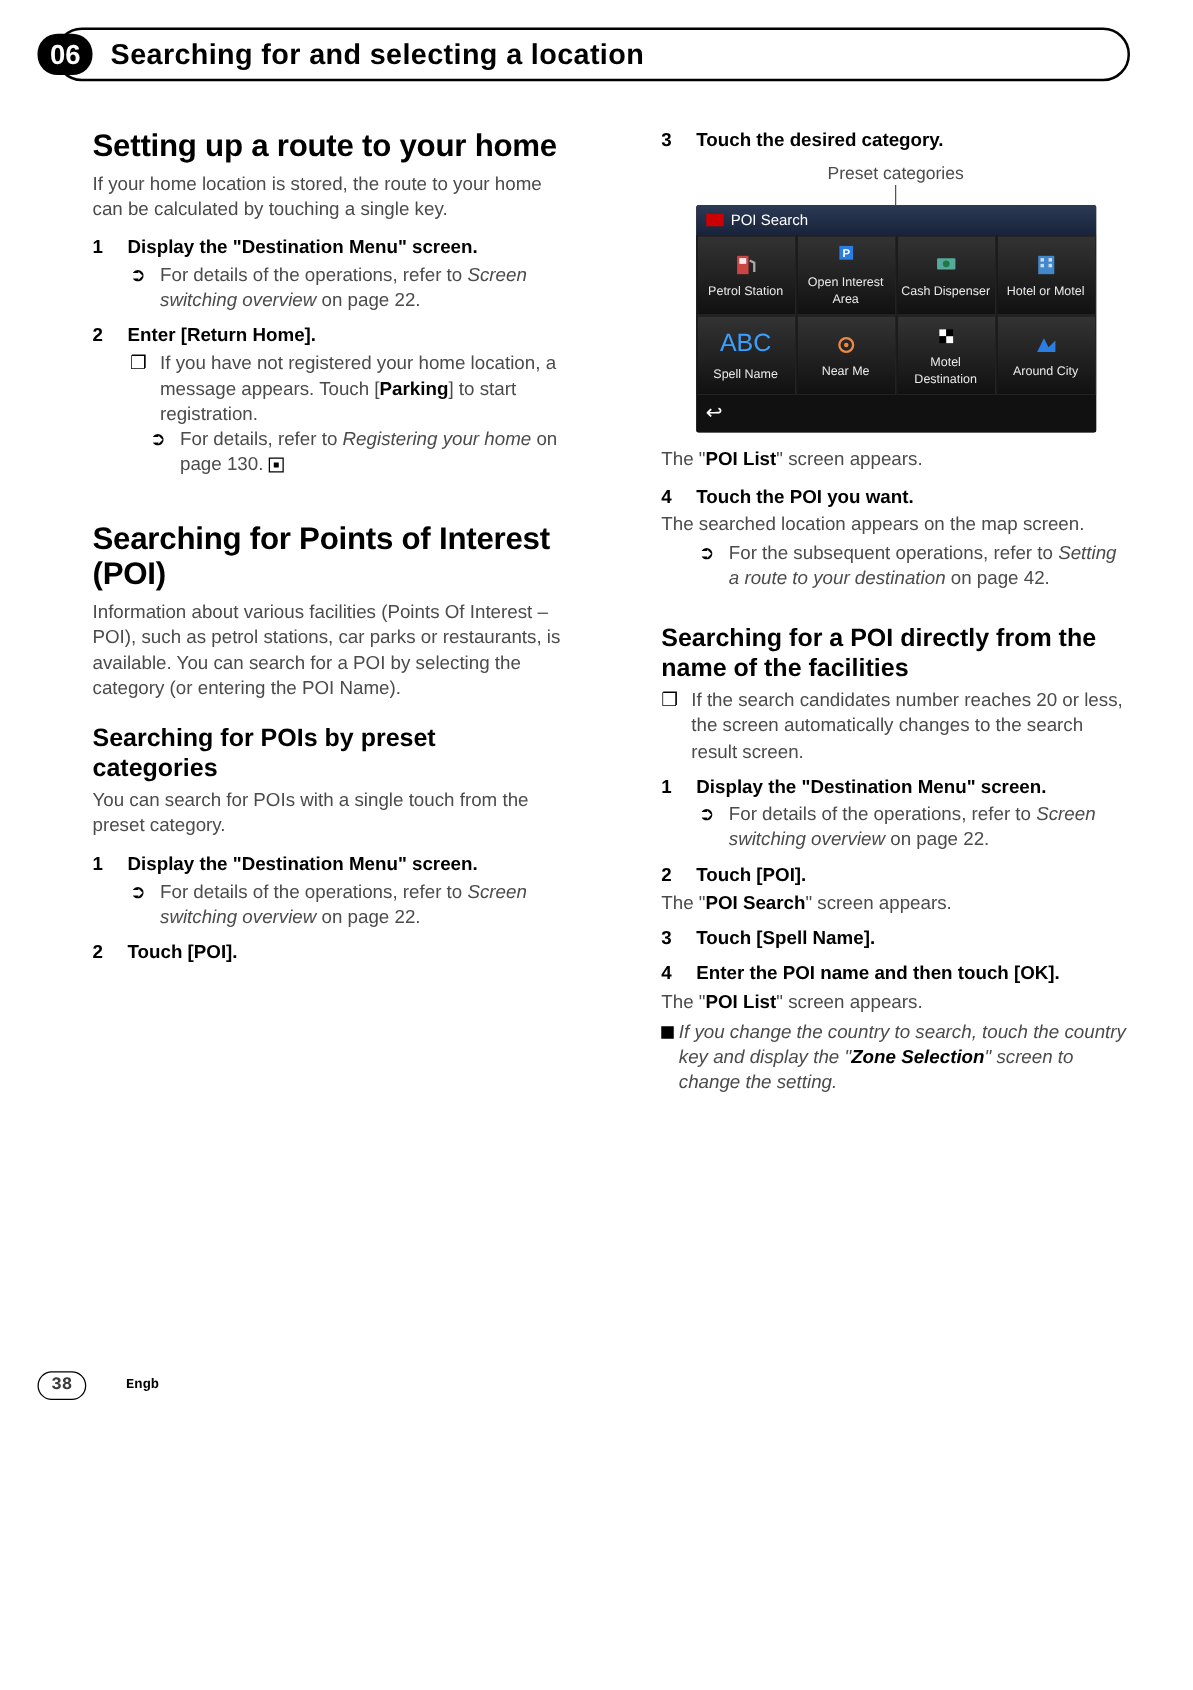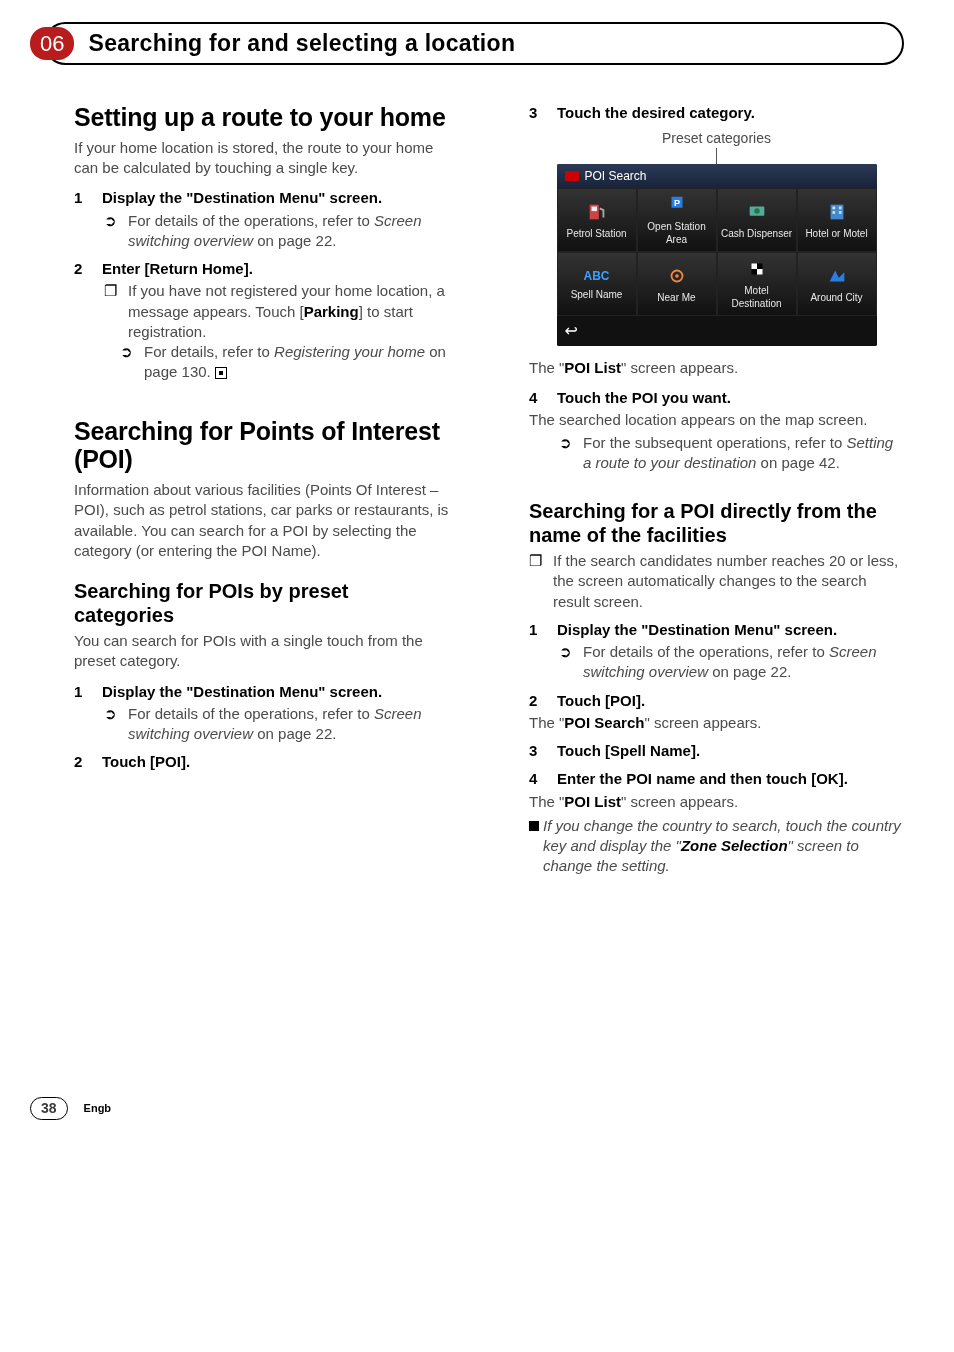--- a/index.html
+++ b/index.html
@@ -8,21 +8,21 @@
     font-size: 15px;
     color: #3a3a3a;
     width: 954px;
     background: #fff;
     line-height: 1.35;
   }
   .page { padding: 20px 50px 40px 30px; }
   .chapter-label { font-size: 11px; font-weight: bold; color: #000; margin-left: 8px; }
   .header-row { display: flex; align-items: center; margin-top: 2px; margin-bottom: 30px; position: relative; }
   .chapter-pill {
-    background: #b91c1c; color: #fff; font-weight: normal; font-size: 22px;
+    background: #000000; color: #fff; font-weight: bold; font-size: 22px;
     border-radius: 16px; padding: 2px 10px; margin-right: 0;
     position: relative; z-index: 2;
   }
   .title-pill {
     border: 2px solid #000; border-radius: 22px; padding: 4px 22px 4px 42px;
     font-weight: 900; font-size: 23px; color: #000;
     margin-left: -30px; flex: 1; position: relative; z-index: 1;
     display: flex; align-items: center;
     font-stretch: condensed;
     letter-spacing: 0.3px;
@@ -61,24 +61,24 @@
   .flag { width:14px; height:10px; background:#c00; display:inline-block; }
   .poi-grid { display: grid; grid-template-columns: repeat(4,1fr); background:#000; }
   .poi-cell {
     background: linear-gradient(#333,#111); border: 1px solid #222;
     display:flex; flex-direction:column; align-items:center; justify-content:center;
     height: 64px; gap:4px; color:#e9e9e9; font-size:10px; text-align:center; padding:2px;
   }
   .poi-cell .ic { width:28px; height:22px; display:flex; align-items:center; justify-content:center; }
   .screenshot-footer { background:#111; padding:4px 8px; color:#fff; }
   .back-icon { font-size:16px; }
-  .abc { font-weight:bold; color:#3aa0ff; font-size:12px; }
+  .abc { font-weight:normal; color:#3aa0ff; font-size:20px; }
   .end-mark { display:inline-block; border:1px solid #000; width:12px; height:12px; vertical-align:middle; position:relative; }
   .end-mark::after { content:""; position:absolute; inset:3px; background:#000; }
-  .footer { margin-top: 220px; display:flex; align-items:center; gap:16px; }
+  .footer { margin-top: 220px; display:flex; align-items:center; gap:32px;font-family:Liberation Mono, monospace; }
   .page-num-pill { border:1px solid #000; border-radius:12px; padding:1px 10px; font-weight:bold; font-size:14px; }
   .engb { font-size:11px; font-weight:bold; color:#000; }
   svg.ico { width:100%; height:100%; }
 </style>
 </head>
 <body>
 
 <div class="page">
   <div class="header-row">
     <div class="chapter-pill">06</div>
@@ -168,21 +168,21 @@
               </div>
             <span>Petrol Station</span>
           </div>
           <div class="poi-cell">
             <div class="ic">
                 <svg class="ico" viewBox="0 0 24 24">
                   <rect x="6" y="3" width="12" height="12" fill="#2a7de1"></rect>
                   <text x="12" y="13" text-anchor="middle" fill="#fff" font-size="10" font-weight="bold">P</text>
                 </svg>
               </div>
-            <span>Open Station Area</span>
+            <span>Open Interest Area</span>
           </div>
           <div class="poi-cell">
             <div class="ic">
                 <svg class="ico" viewBox="0 0 24 24">
                   <rect x="4" y="6" width="16" height="10" fill="#5a9" rx="1"></rect>
                   <circle cx="12" cy="11" r="3" fill="#274"></circle>
                 </svg>
               </div>
             <span>Cash Dispenser</span>
           </div>

